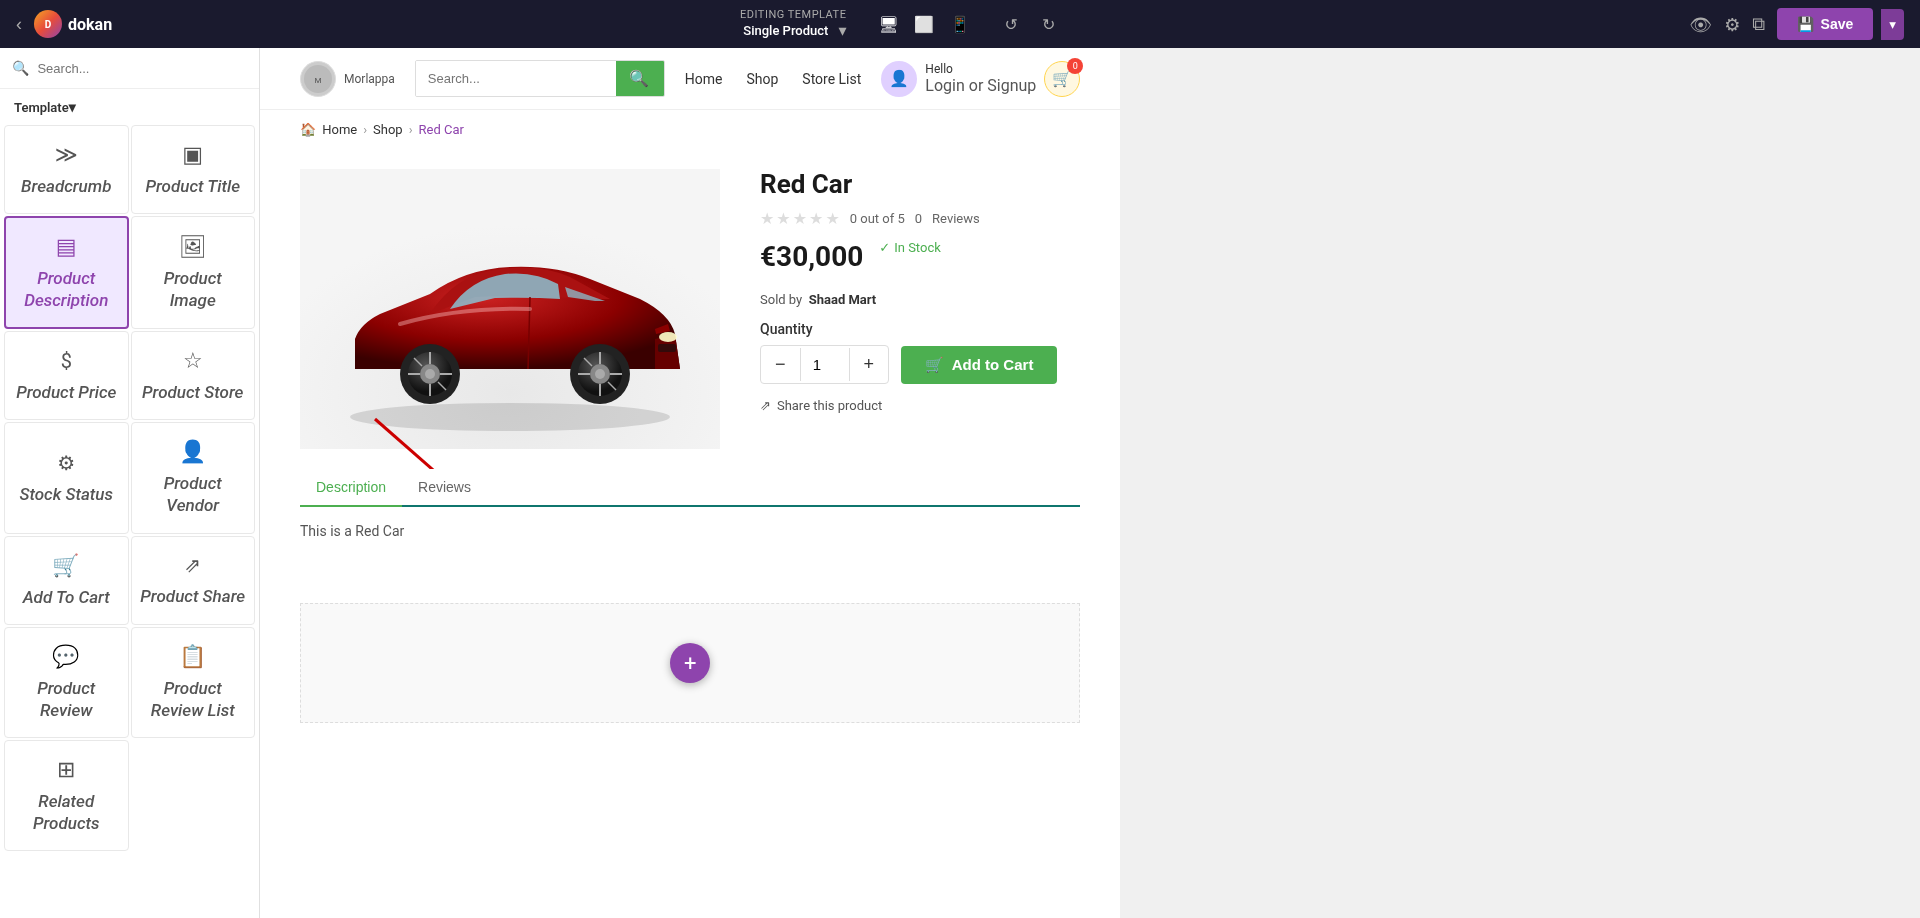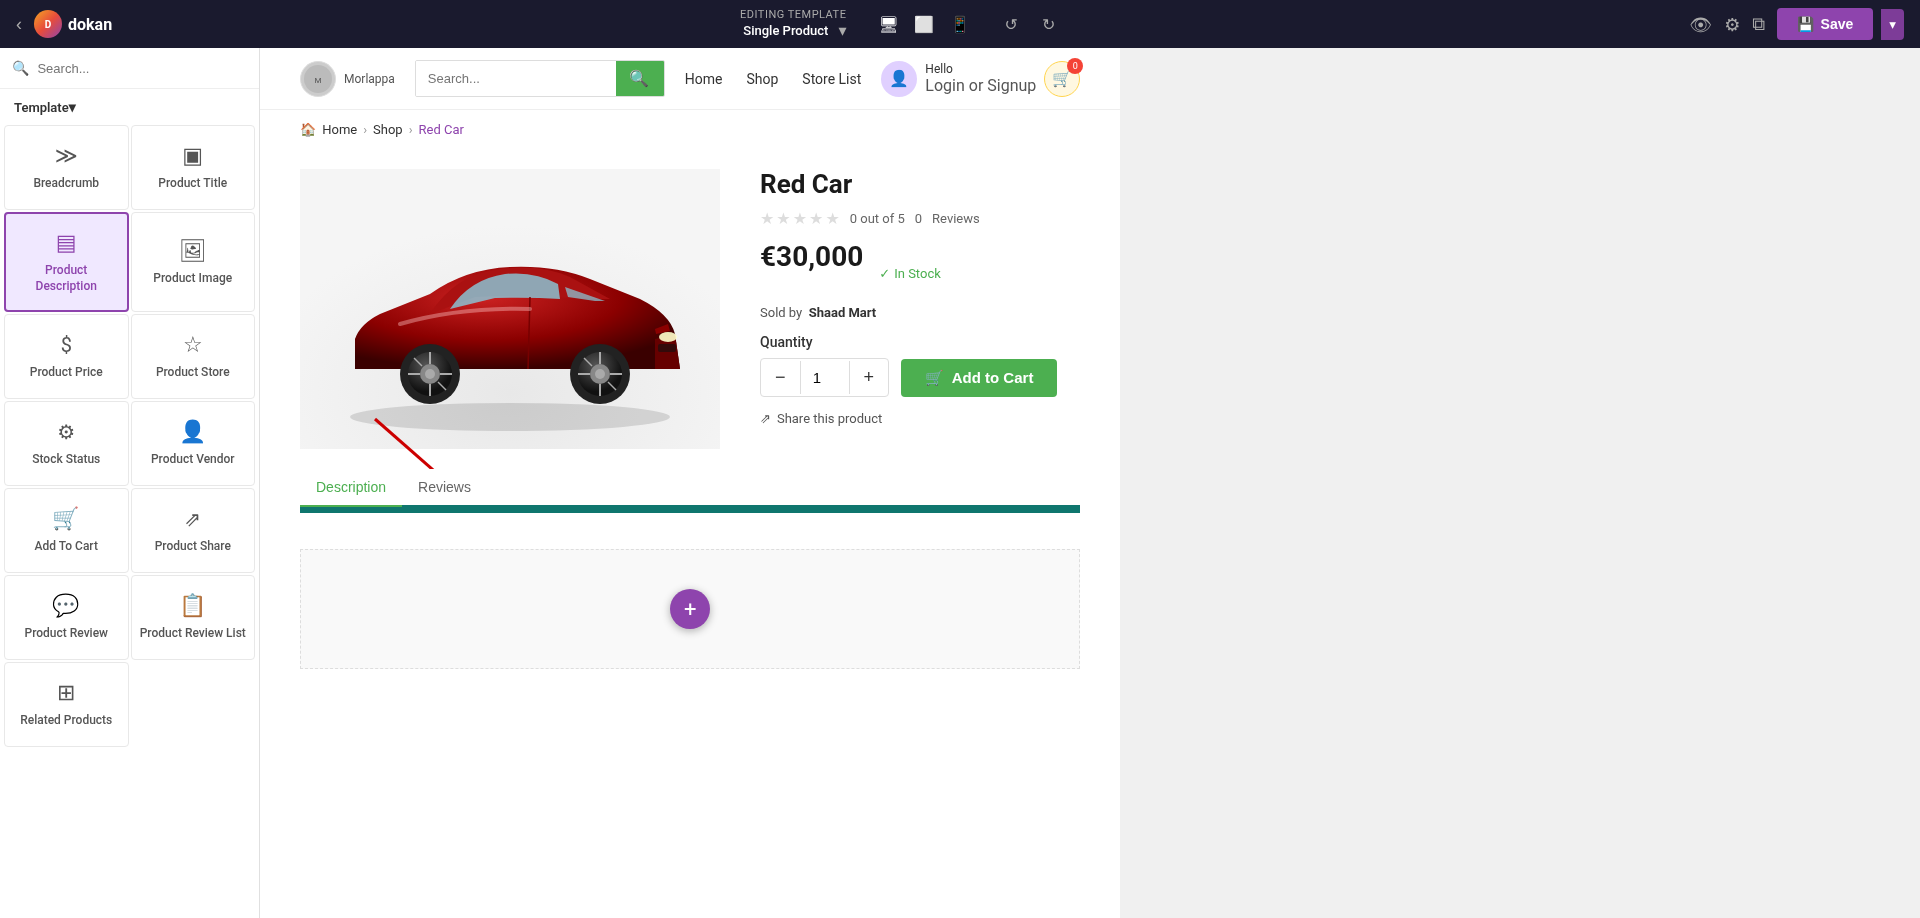--- a/index.html
+++ b/index.html
@@ -40,21 +40,21 @@
     .sidebar-section-label { padding: 10px 14px 6px; font-size: 13px; font-weight: 600; color: #333; display: flex; align-items: center; justify-content: flex-start; }
     .sidebar-grid { display: grid; grid-template-columns: 1fr 1fr; gap: 2px; padding: 4px; }
     .sidebar-item {
       display: flex; flex-direction: column; align-items: center; justify-content: center;
       padding: 16px 8px; border: 1px solid #e8e8e8; border-radius: 4px; cursor: pointer;
       background: white; gap: 8px; min-height: 85px; text-align: center;
     }
     .sidebar-item.active { background: #f0e8ff; border-color: #8e44ad; border-width: 2px; }
     .sidebar-item-icon { font-size: 22px; color: #555; }
     .sidebar-item.active .sidebar-item-icon { color: #8e44ad; }
-    .sidebar-item-label { font-size: 12px; color: #555; font-weight: 500; line-height: 1.3; }
+    .sidebar-item-label { font-size: 17px; color: #555; font-weight: 500; line-height: 1.3; font-style: italic; }
     .sidebar-item.active .sidebar-item-label { color: #8e44ad; }
     .sidebar-collapse-arrow { color: #333; font-size: 14px; }
     .canvas-inner { background: white; margin: 0; min-height: 100%; }
 
     
     .site-header-bar { background: #f5f8e8; padding: 6px 40px; font-size: 12px; display: flex; justify-content: space-between; align-items: center; }
     .become-seller { color: #333; text-decoration: underline; cursor: pointer; }
     .email-link { color: #333; }
     .site-header { padding: 12px 40px; display: flex; align-items: center; gap: 20px; border-bottom: 1px solid #eee; }
     .site-logo { display: flex; align-items: center; gap: 8px; }
@@ -98,21 +98,21 @@
     .quantity-label { font-size: 14px; font-weight: 500; color: #333; margin-bottom: 8px; }
     .quantity-row { display: flex; align-items: center; gap: 12px; }
     .qty-controls { display: flex; align-items: center; border: 1px solid #ddd; border-radius: 4px; overflow: hidden; }
     .qty-btn { background: none; border: none; padding: 8px 14px; cursor: pointer; font-size: 18px; color: #333; }
     .qty-input { width: 50px; text-align: center; border: none; border-left: 1px solid #ddd; border-right: 1px solid #ddd; padding: 8px 4px; font-size: 15px; outline: none; }
     .add-to-cart-btn { background: #4caf50; color: white; border: none; padding: 10px 24px; border-radius: 4px; cursor: pointer; font-size: 15px; font-weight: 600; display: flex; align-items: center; gap: 8px; }
     .share-product { font-size: 13px; color: #555; display: flex; align-items: center; gap: 6px; margin-top: 14px; cursor: pointer; }
 
     
     .product-tabs-area { padding: 0 40px 20px; }
-    .tab-nav { display: flex; border-bottom: 8px solid #0f766e; margin-bottom: 16px; }
+    .tab-nav { display: flex; border-bottom: 2px solid #0f766e; margin-bottom: 16px; }
     .tab-btn { padding: 10px 16px; font-size: 14px; cursor: pointer; background: none; border: none; color: #666; border-bottom: 2px solid transparent; margin-bottom: -2px; }
     .tab-btn.active { color: #4caf50; border-bottom-color: #4caf50; font-weight: 500; }
     .tab-content { font-size: 14px; color: #555; min-height: 60px; }
 
     .main-relative { position: relative; }
 
     .canvas-scroll-area { overflow-y: auto; height: calc(918px - 48px); position: relative; }
   </style>
 </head>
 <body>
@@ -354,21 +354,21 @@
                 <span class="star empty">★</span>
                 <span class="star empty">★</span>
                 <span class="star empty">★</span>
                 <span class="star empty">★</span>
                 <span class="star empty">★</span>
               </div>
               <span class="rating-text">0 out of 5</span>
               <span class="rating-text">0</span>
               <span class="rating-text">Reviews</span>
             </div>
-            <div style="display:flex;align-items:flex-end;margin-bottom:24px;">
+            <div style="display:flex;align-items:flex-start;margin-bottom:11px;">
               <span class="product-price-display">€30,000</span>
               <span class="in-stock">
                 <span style="color:#4caf50;">✓</span>
                 <span>In Stock</span>
               </span>
             </div>
             <div class="sold-by">
               <span>Sold by</span>&nbsp;
               <strong>Shaad Mart</strong>
             </div>
@@ -399,20 +399,23 @@
           </defs>
           <line x1="115" y1="270" x2="400" y2="520" stroke="#cc0000" stroke-width="3" marker-end="url(#arrowhead)"></line>
         </svg>
       </div>
 
       <div class="product-tabs-area">
         <div class="tab-nav">
           <button class="tab-btn active">Description</button>
           <button class="tab-btn">Reviews</button>
         </div>
+        <div class="tab-content">
+          <p>This is a Red Car</p>
+        </div>
       </div>
 
       <div style="position:relative;height:120px;background:#f9f9f9;border:1px dashed #ddd;margin:0 40px 20px;display:flex;align-items:center;justify-content:center;">
         <div style="width:40px;height:40px;border-radius:50%;background:#8e44ad;color:white;display:flex;align-items:center;justify-content:center;font-size:22px;cursor:pointer;box-shadow:0 2px 8px rgba(0,0,0,0.3);">
           <span>+</span>
         </div>
       </div>
 
     </div>
   </div>

